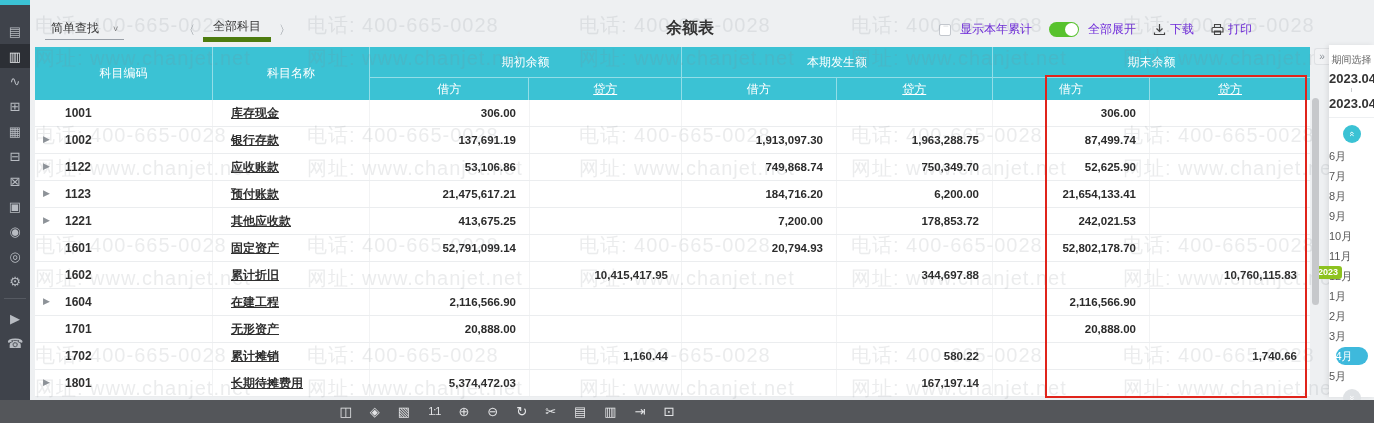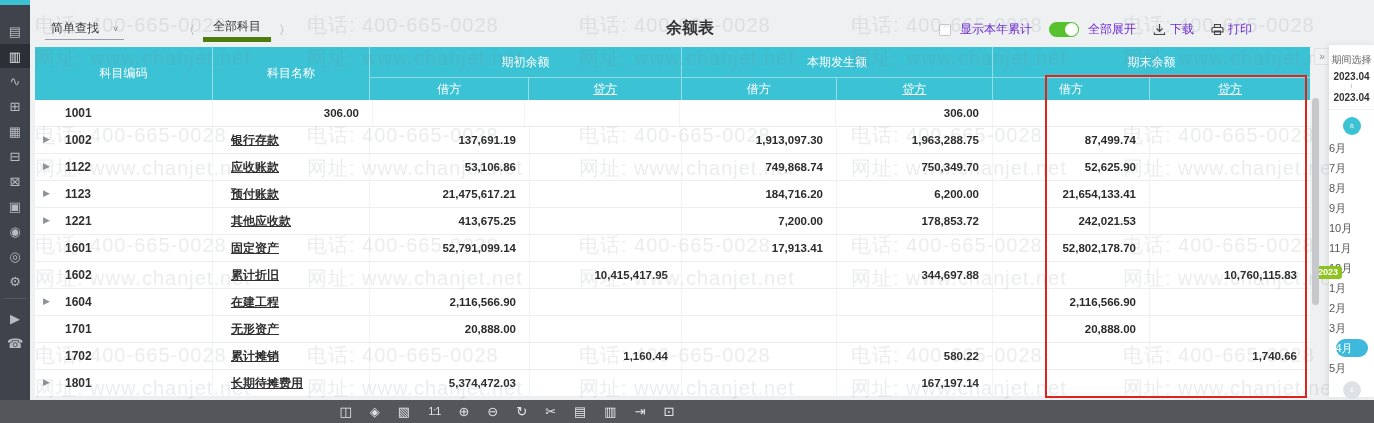--- a/index.html
+++ b/index.html
@@ -63,21 +63,21 @@
   .vscroll { position:absolute; left:1312px; top:98px; width:7px; height:207px; background:#c6c8cb; border-radius:4px; z-index:8; cursor:pointer; }
 
   
   .collapse-tab { position:absolute; left:1314px; top:48px; width:15px; height:17px; background:#f1f2f4;
     border:1px solid #dfe1e4; border-right:none; border-radius:3px 0 0 3px; color:#8a9097; font-size:10px;
     display:flex; align-items:center; justify-content:center; z-index:7; cursor:pointer; }
   .period-panel { position:absolute; left:1329px; top:45px; width:45px; height:352px; background:#fff;
     box-shadow:-2px 0 5px rgba(0,0,0,.08); z-index:7; }
   .pp-head { padding-top:8px; text-align:center; border-bottom:1px solid #eef0f2; padding-bottom:6px; }
   .pp-title { font-size:10px; color:#666; white-space:nowrap; }
-  .pp-date { font-size:10px; font-weight:700; color:#333; margin-top:4px; }
+  .pp-date { font-size:13px; font-weight:700; color:#333; margin-top:4px; }
   .pp-dash { width:1px; height:4px; background:#c9ccd0; margin:2px auto; }
   .pp-btn { width:18px; height:18px; border-radius:50%; margin:7px auto 3px auto; display:flex; align-items:center;
     justify-content:center; font-size:9px; color:#fff; cursor:pointer; }
   .pp-btn.up { background:#3bc2d4; }
   .pp-btn.down { background:#dfe2e5; color:#fff; margin-top:3px; }
   .month-list { text-align:left; }
   .month { font-size:11px; color:#555; height:20px; line-height:20px; cursor:pointer; }
   .month.sel { background:#3eb9dc; color:#fff; border-radius:9px; width:32px; margin:1px auto; height:18px; line-height:18px; }
   .year-badge { position:absolute; left:-15px; top:221px; background:#8dc21f; color:#fff; font-size:9px; font-weight:700;
     padding:1px 4px 2px 4px; border-radius:3px; z-index:8; }
@@ -199,20 +199,23 @@
           <div class="sub-cell" style="width:157px">借方</div>
           <div class="sub-cell" style="width:160px">贷方</div>
         </div>
       </div>
     </div>
     <div class="tbody" id="tbody">
         <div class="tr">
           <div class="td code-cell c0">
             <span>1001</span>
           </div>
+          <div class="td name-cell c1">
+            <a>库存现金</a>
+          </div>
           <div class="td num c2">306.00</div>
           <div class="td num c3"></div>
           <div class="td num c4"></div>
           <div class="td num c5"></div>
           <div class="td num c6">306.00</div>
           <div class="td num c7"></div>
         </div>
         <div class="tr">
           <div class="td code-cell c0">
             <span class="expand-arrow">▶</span>
@@ -275,21 +278,21 @@
         </div>
         <div class="tr">
           <div class="td code-cell c0">
             <span>1601</span>
           </div>
           <div class="td name-cell c1">
             <a>固定资产</a>
           </div>
           <div class="td num c2">52,791,099.14</div>
           <div class="td num c3"></div>
-          <div class="td num c4">17,913.41</div>
+          <div class="td num c4">20,794.93</div>
           <div class="td num c5"></div>
           <div class="td num c6">52,802,178.70</div>
           <div class="td num c7"></div>
         </div>
         <div class="tr">
           <div class="td code-cell c0">
             <span>1602</span>
           </div>
           <div class="td name-cell c1">
             <a>累计折旧</a>

